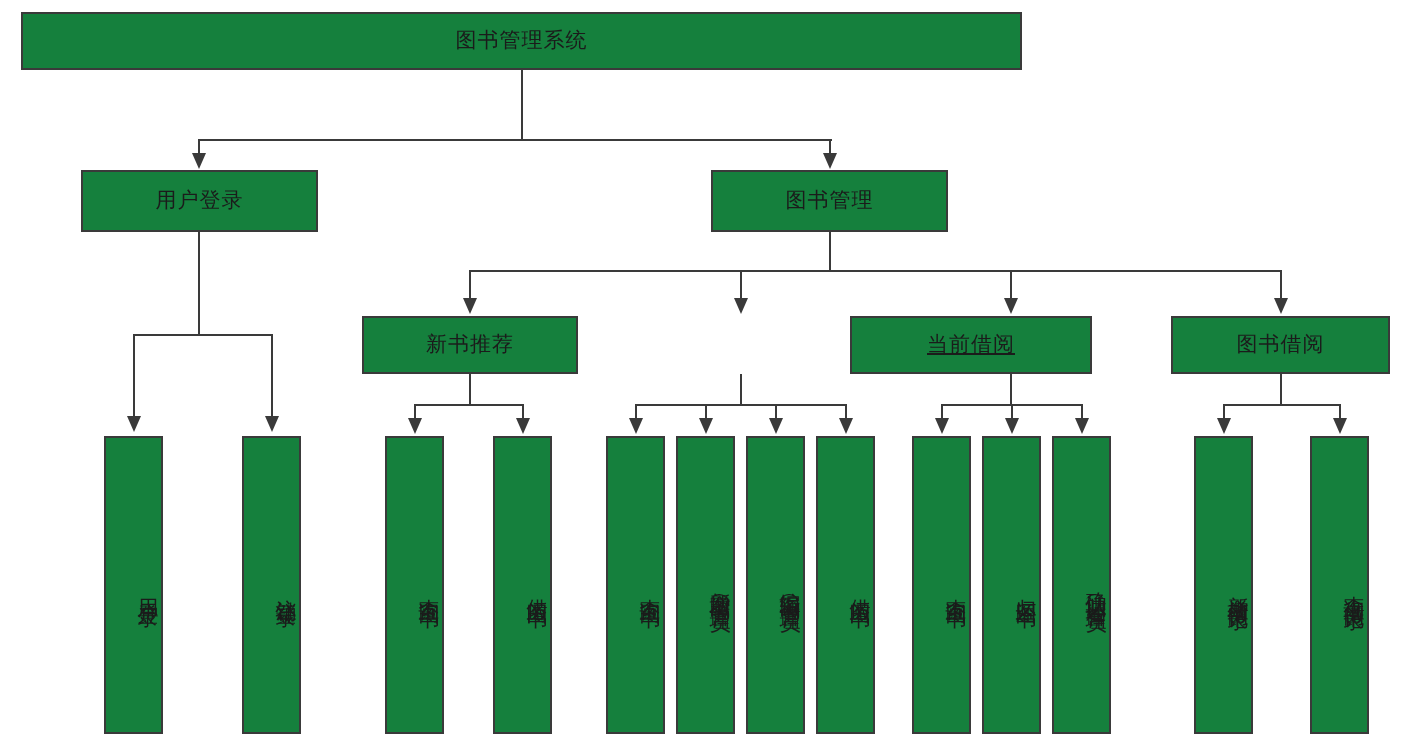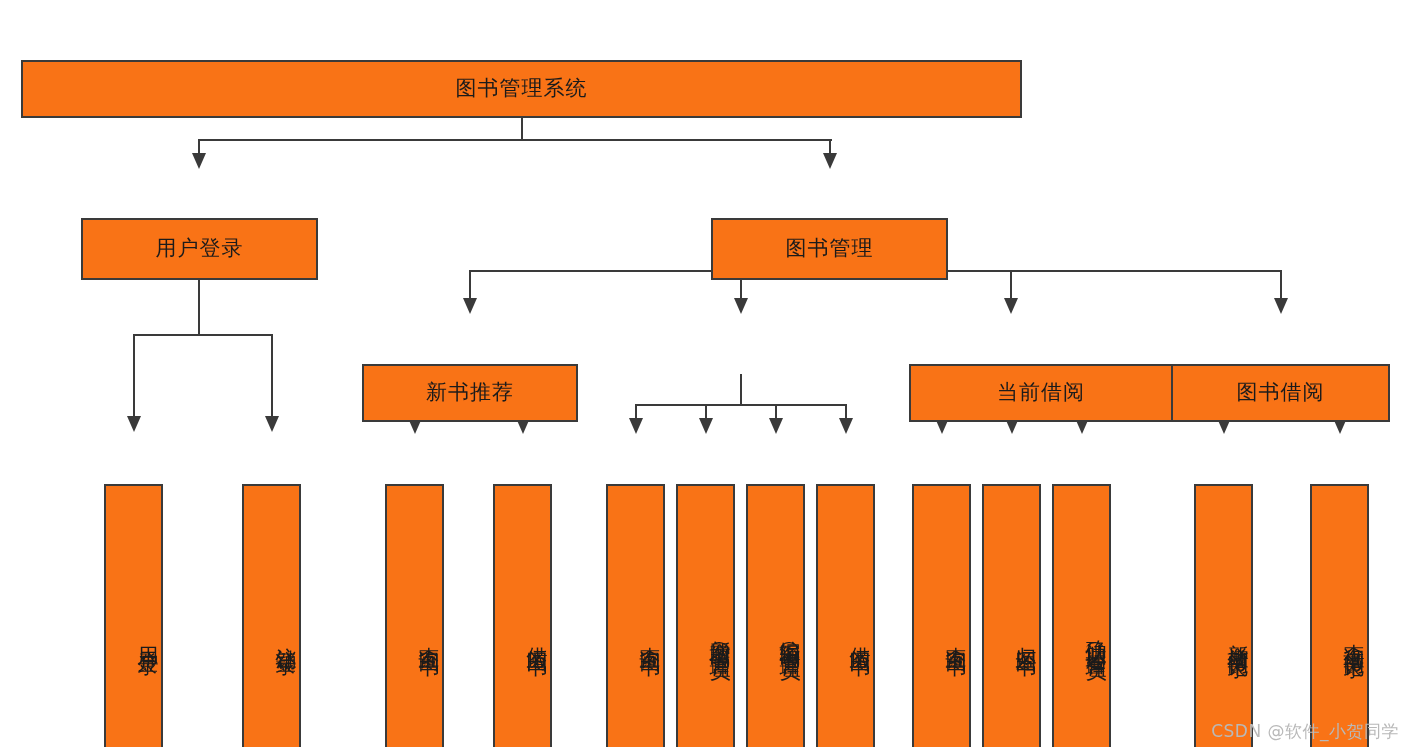--- a/index.html
+++ b/index.html
@@ -14,26 +14,25 @@
     position: relative;
     width: 1405px;
     height: 747px;
     background: #ffffff;
     overflow: hidden;
   }
   .node {
     position: absolute;
     box-sizing: border-box;
     border: 2px solid #3a3a3a;
-    background: #f97316;
+    background: #15803d;
     display: flex;
     align-items: center;
     justify-content: center;
     color: #1b1b1b;
-    margin-top: 48px;
   }
   .node.horiz {
     font-size: 21px;
     line-height: 1.2;
     letter-spacing: 1px;
   }
   .node.vert {
     writing-mode: vertical-rl;
     text-orientation: upright;
     font-size: 21px;
@@ -145,21 +144,21 @@
 
   <div class="node horiz" style="left:711px; top:170px; width:237px; height:62px;">
     <span>图书管理</span>
   </div>
 
   <div class="node horiz" style="left:362px; top:316px; width:216px; height:58px;">
     <span>新书推荐</span>
   </div>
 
 
-  <div class="node horiz" style="left:909px; top:316px; width:264px; height:58px;">
+  <div class="node horiz" style="left:850px; top:316px; width:242px; height:58px;text-decoration:underline;">
     <span>当前借阅</span>
   </div>
 
   <div class="node horiz" style="left:1171px; top:316px; width:219px; height:58px;">
     <span>图书借阅</span>
   </div>
 
   <div class="node vert" style="left:104px; top:436px; width:59px; height:298px;">
     <span>用户登录</span>
   </div>
@@ -197,15 +196,14 @@
     <span>确认归还（管理员）</span>
   </div>
 
   <div class="node vert" style="left:1194px; top:436px; width:59px; height:298px;">
     <span>新增借阅记录</span>
   </div>
   <div class="node vert" style="left:1310px; top:436px; width:59px; height:298px;">
     <span>查询借阅记录</span>
   </div>
 
-  <div id="watermark">CSDN @软件_小贺同学</div>
 
 </div>
 
 </body></html>

